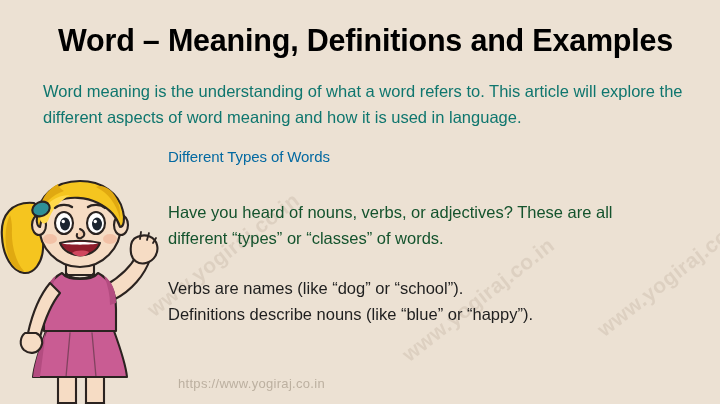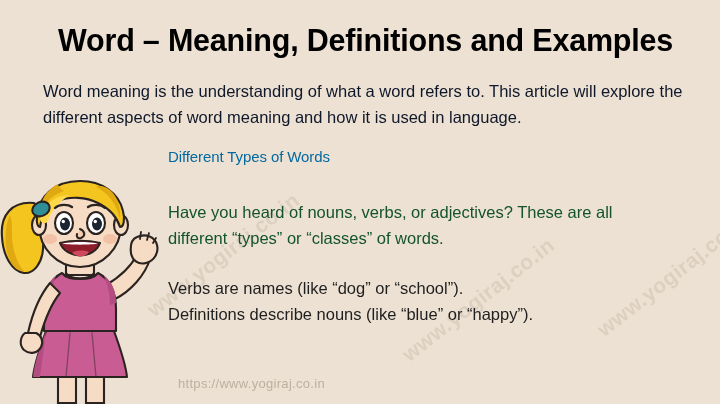--- a/index.html
+++ b/index.html
@@ -68,21 +68,21 @@
   }
 
   
   .intro {
     position: absolute;
     left: 43px;
     top: 78px;
     width: 640px;
     font-size: 16.5px;
     line-height: 26px;
-    color: #0f172a;
+    color: #0f766e;
   }
 
   
   .col {
     position: absolute;
     left: 168px;
     top: 148px;
     width: 520px;
   }
   .subhead {

